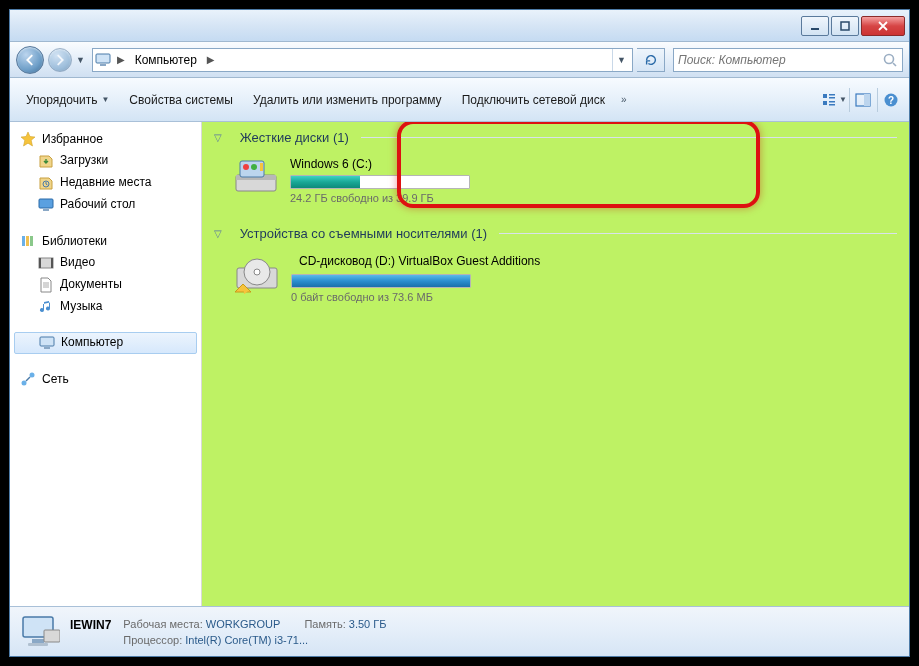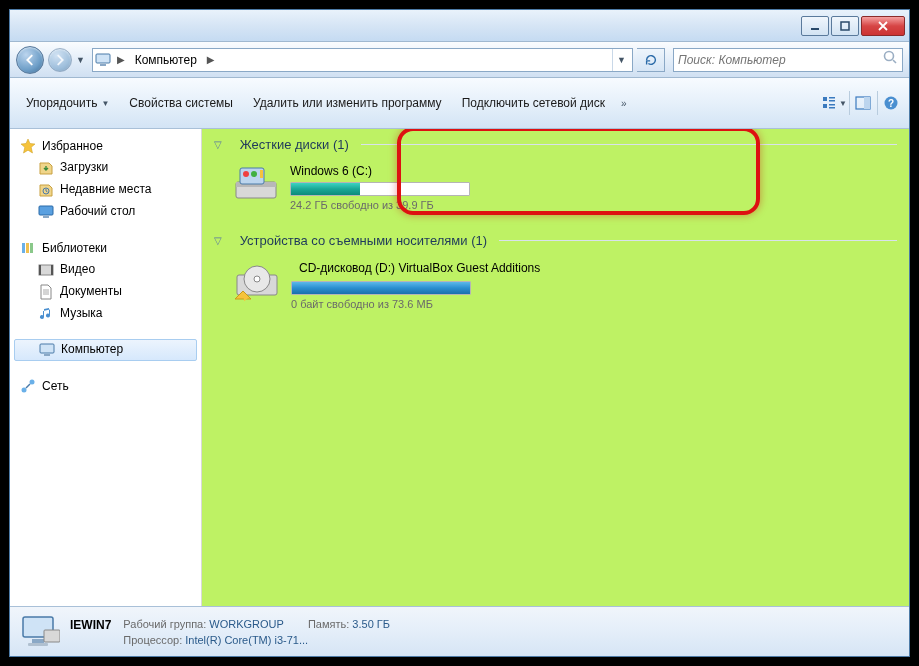--- a/index.html
+++ b/index.html
@@ -20,26 +20,26 @@
   .nav-arrow svg { fill:#fff; width:14px; height:14px;}
   .nav-arrow.fwd { width:24px; height:24px; opacity:0.55;}
   .nav-drop { width:12px; cursor:pointer; color:#456; font-size:9px;}
   .address { flex:1; height:24px; background:#fff; border:1px solid #8aa8c6; display:flex; align-items:center; padding:0 2px; gap:4px;}
   .addr-icon { width:16px; height:16px; display:inline-flex;}
   .addr-text { font-size:12px; color:#000; padding:0 4px; cursor:pointer;}
   .addr-sep { color:#555; font-size:10px; padding:0 2px; cursor:pointer;}
   .addr-btns { margin-left:auto; display:flex;}
   .addr-dd { width:18px; height:22px; display:flex; align-items:center; justify-content:center; border-left:1px solid #c9d8e8; cursor:pointer; color:#456; font-size:9px;}
   .refresh-box { width:28px; height:24px; border:1px solid #8aa8c6; border-left:none; background:linear-gradient(to bottom,#eef5fc,#d6e5f5); display:flex; align-items:center; justify-content:center; cursor:pointer;}
-  .search { width:230px; height:24px; background:#fff; border:1px solid #8aa8c6; margin-left:4px; display:flex; padding:0 4px;}
+  .search { width:230px; height:24px; background:#fff; border:1px solid #8aa8c6; margin-left:4px; display:flex; align-items:center; padding:0 4px;}
   .search input { flex:1; border:none; outline:none; font-size:12px; font-style:italic; color:#888; }
   .search-icn { width:16px; height:16px; opacity:0.6; cursor:pointer;}
 
   
-  .toolbar { height:51px; background: linear-gradient(to bottom,#f7fbff,#e6f0fa,#d3e4f5); display:flex; align-items:center; padding:0 6px; border-bottom:1px solid #a9c0d8; font-size:12px;}
+  .toolbar { height:44px; background: linear-gradient(to bottom,#f7fbff,#e6f0fa,#d3e4f5); display:flex; align-items:center; padding:0 6px; border-bottom:1px solid #a9c0d8; font-size:12px;}
   .tb-item { padding:4px 10px; cursor:pointer; color:#1a1a1a; display:flex; align-items:center; gap:4px;}
   .tb-drop { font-size:8px; color:#456;}
   .tb-chev { padding:4px 6px; cursor:pointer; color:#456; font-size:10px;}
   .tb-right { margin-left:auto; display:flex; gap:2px; align-items:center;}
   .tb-icon-btn { width:26px; height:24px; display:flex; align-items:center; justify-content:center; cursor:pointer; border-left:1px solid #b8ccde;}
   .tb-icon-btn:first-child { border:none; }
 
   
   .body { flex:1; display:flex; overflow:hidden; background:#bef264;}
   .sidebar { width:192px; background:#fff; border-right:1px solid #d9d9d9; padding:6px 0; font-size:12px; overflow:auto;}
@@ -352,21 +352,21 @@
       <svg viewBox="0 0 40 40">
             <rect x="3" y="5" width="30" height="20" rx="2" fill="#cfe3f6" stroke="#4a7aa8" stroke-width="1.5"></rect>
             <rect x="3" y="5" width="30" height="20" rx="2" fill="url(#g)"></rect>
             <rect x="12" y="27" width="12" height="4" fill="#8aa8c6"></rect>
             <rect x="8" y="31" width="20" height="3" rx="1" fill="#b0c0d0"></rect>
             <rect x="24" y="18" width="16" height="12" rx="1" fill="#d8d8d8" stroke="#888"></rect>
           </svg>
     </span>
     <div class="status-text">
       <span class="st-name">IEWIN7</span>
-      <span><span class="st-key">Рабочий группа:</span> <span class="st-val">WORKGROUP</span></span>
+      <span><span class="st-key">Рабочая места:</span> <span class="st-val">WORKGROUP</span></span>
       <span></span>
       <span><span class="st-key">Память:</span> <span class="st-val">3.50 ГБ</span></span>
       <span></span>
       <span style="grid-column:2/5"><span class="st-key">Процессор:</span> <span class="st-val">Intel(R) Core(TM) i3-71...</span></span>
     </div>
   </div>
 
 </div>
 </div>
 

